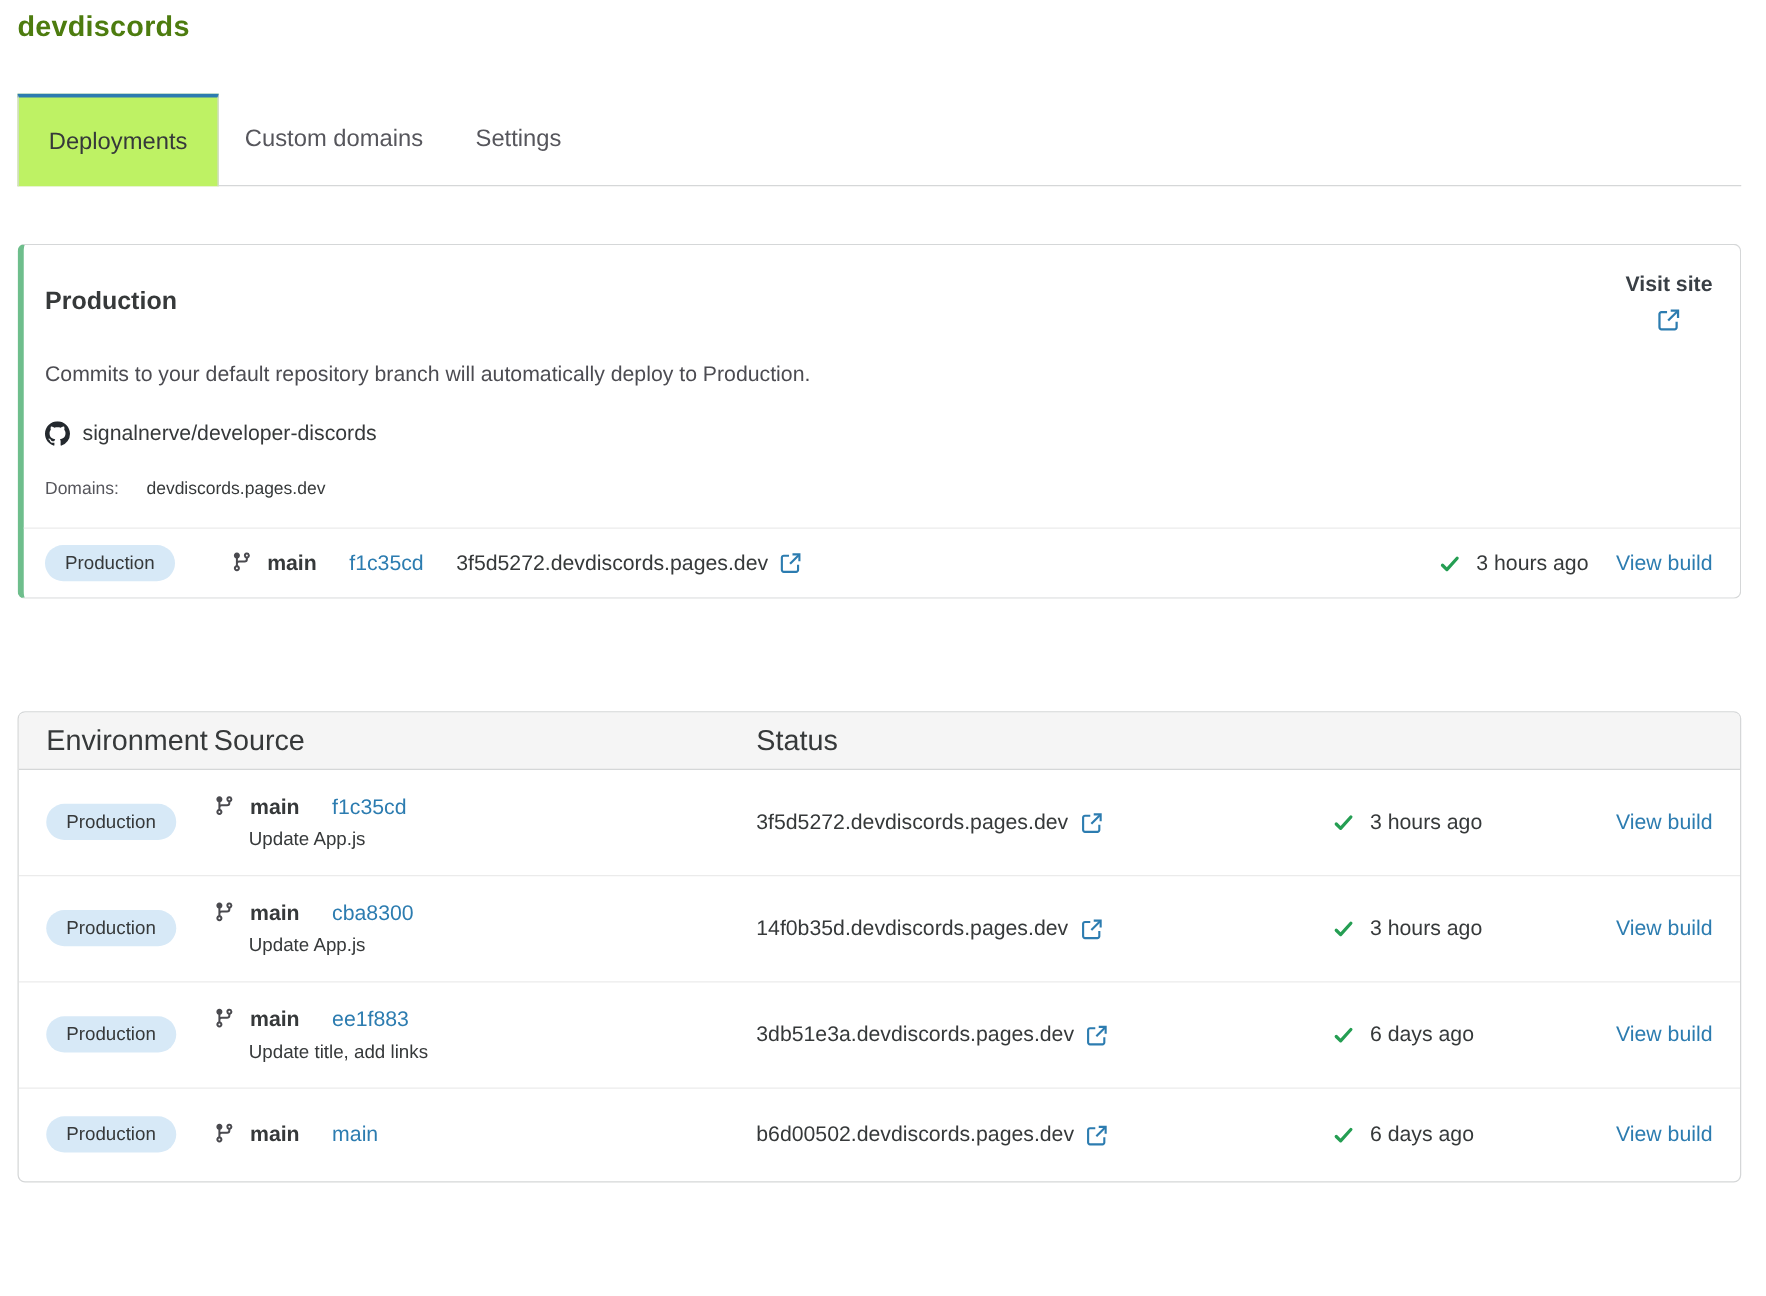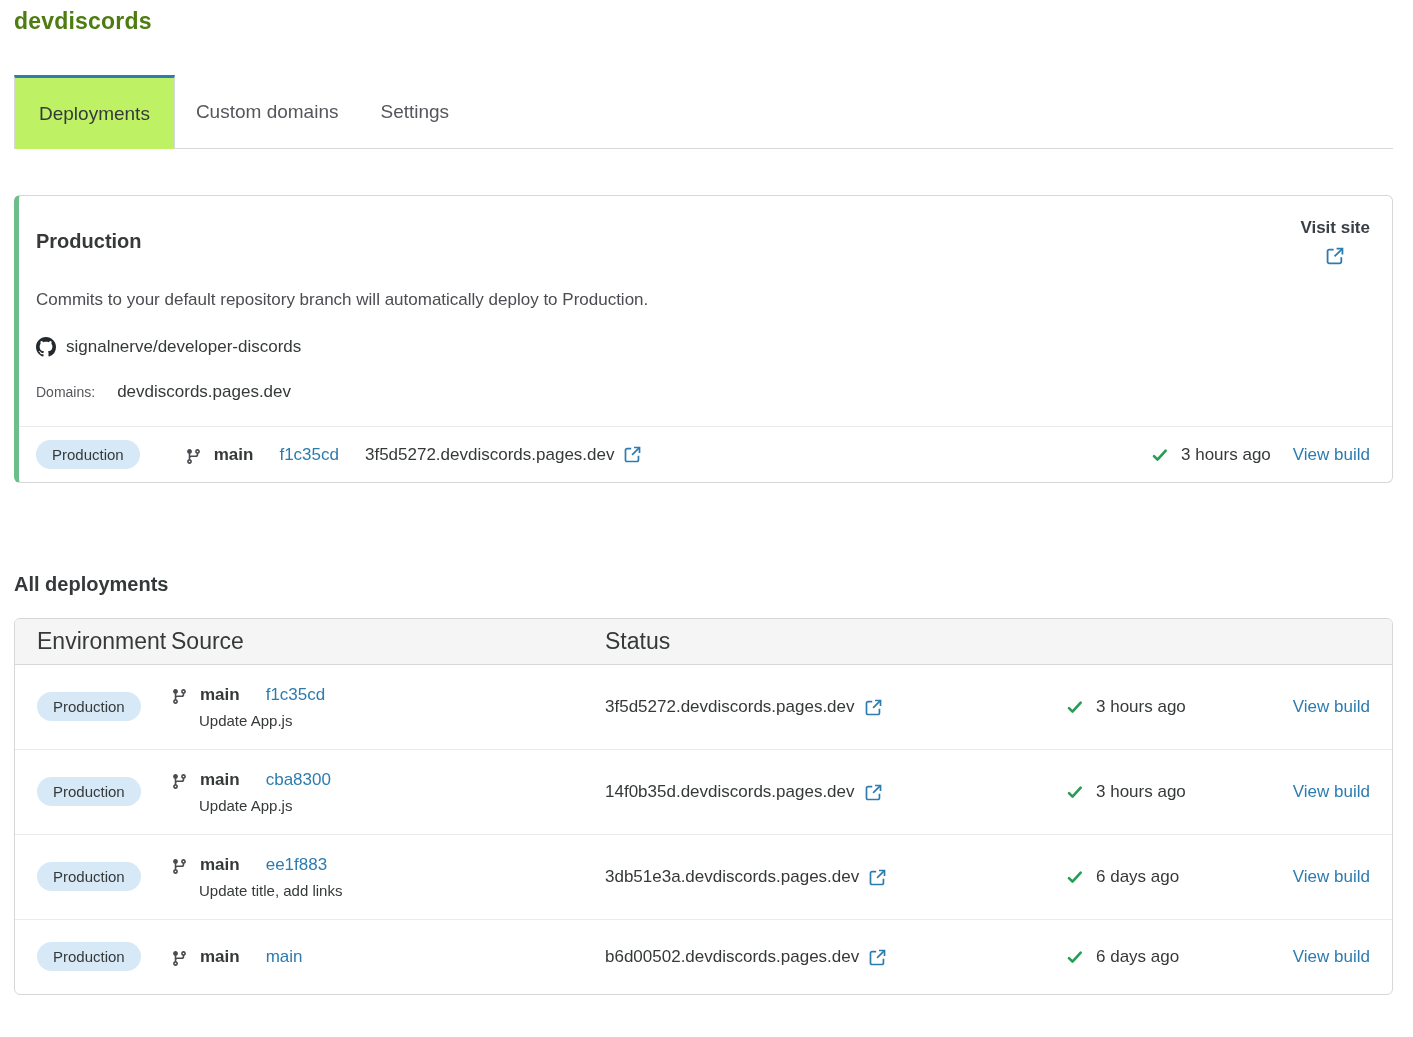--- a/index.html
+++ b/index.html
@@ -44,30 +44,30 @@
   .prod-body{padding:22px 22px 24px 17px;}
   .prod-head{display:flex;justify-content:space-between;align-items:center;}
   .prod-title{font-size:20px;font-weight:700;color:var(--text);}
   .visit-link{display:flex;align-items:center;gap:9px;text-decoration:none;cursor:pointer;flex-direction:column;}
   .visit-label{font-size:17px;color:#393f45;font-weight:600;}
   .desc{font-size:17px;color:var(--text-soft);margin-top:25px;}
   .repo{display:flex;align-items:center;gap:10px;margin-top:27px;}
   .repo-name{font-size:17px;font-weight:400;color:var(--text);}
   .domains{display:flex;align-items:baseline;margin-top:25px;}
   .domains-label{font-size:14px;color:var(--text-gray);margin-right:22px;}
-  .domains-value{font-size:17px;color:var(--text);}
+  .domains-value{font-size:14px;color:var(--text);}
 
   .prod-row{
     border-top:1px solid var(--border-light);
     display:flex;justify-content:space-between;align-items:center;
     padding:13px 22px 13px 17px;min-height:56px;
   }
   .prod-row-left{display:flex;align-items:center;}
   .prod-row-left .badge{margin-right:45px;}
-  .src-inline{display:flex;align-items:flex-end;}
+  .src-inline{display:flex;align-items:flex-start;}
   .branch-name{font-size:17px;font-weight:700;color:var(--text);margin-left:12px;}
   .commit-link{font-size:17px;color:var(--link);text-decoration:none;margin-left:26px;cursor:pointer;}
   .url-group{display:flex;align-items:center;gap:10px;margin-left:26px;}
   .url-text{font-size:17px;color:var(--text);}
   .prod-row-right{display:flex;align-items:center;}
   .time-text{font-size:17px;color:var(--text);margin-left:12px;}
   .view-build{font-size:17px;color:var(--link);text-decoration:none;margin-left:22px;cursor:pointer;}
 
   .badge{
     background:var(--badge-bg);color:var(--text);
@@ -183,21 +183,20 @@
             <svg width="19" height="16" viewBox="0 0 16 16">
               <use href="#i-check"></use>
             </svg>
           </span>
         <span class="time-text">3 hours ago</span>
         <a class="view-build">View build</a>
       </div>
     </div>
   </section>
 
-  <h2 class="all-title">All deployments</h2>
 
   <div class="table">
     <div class="thead">
       <div>Environment</div>
       <div>Source</div>
       <div>Status</div>
       <div></div>
     </div>
 
     <div class="trow">

